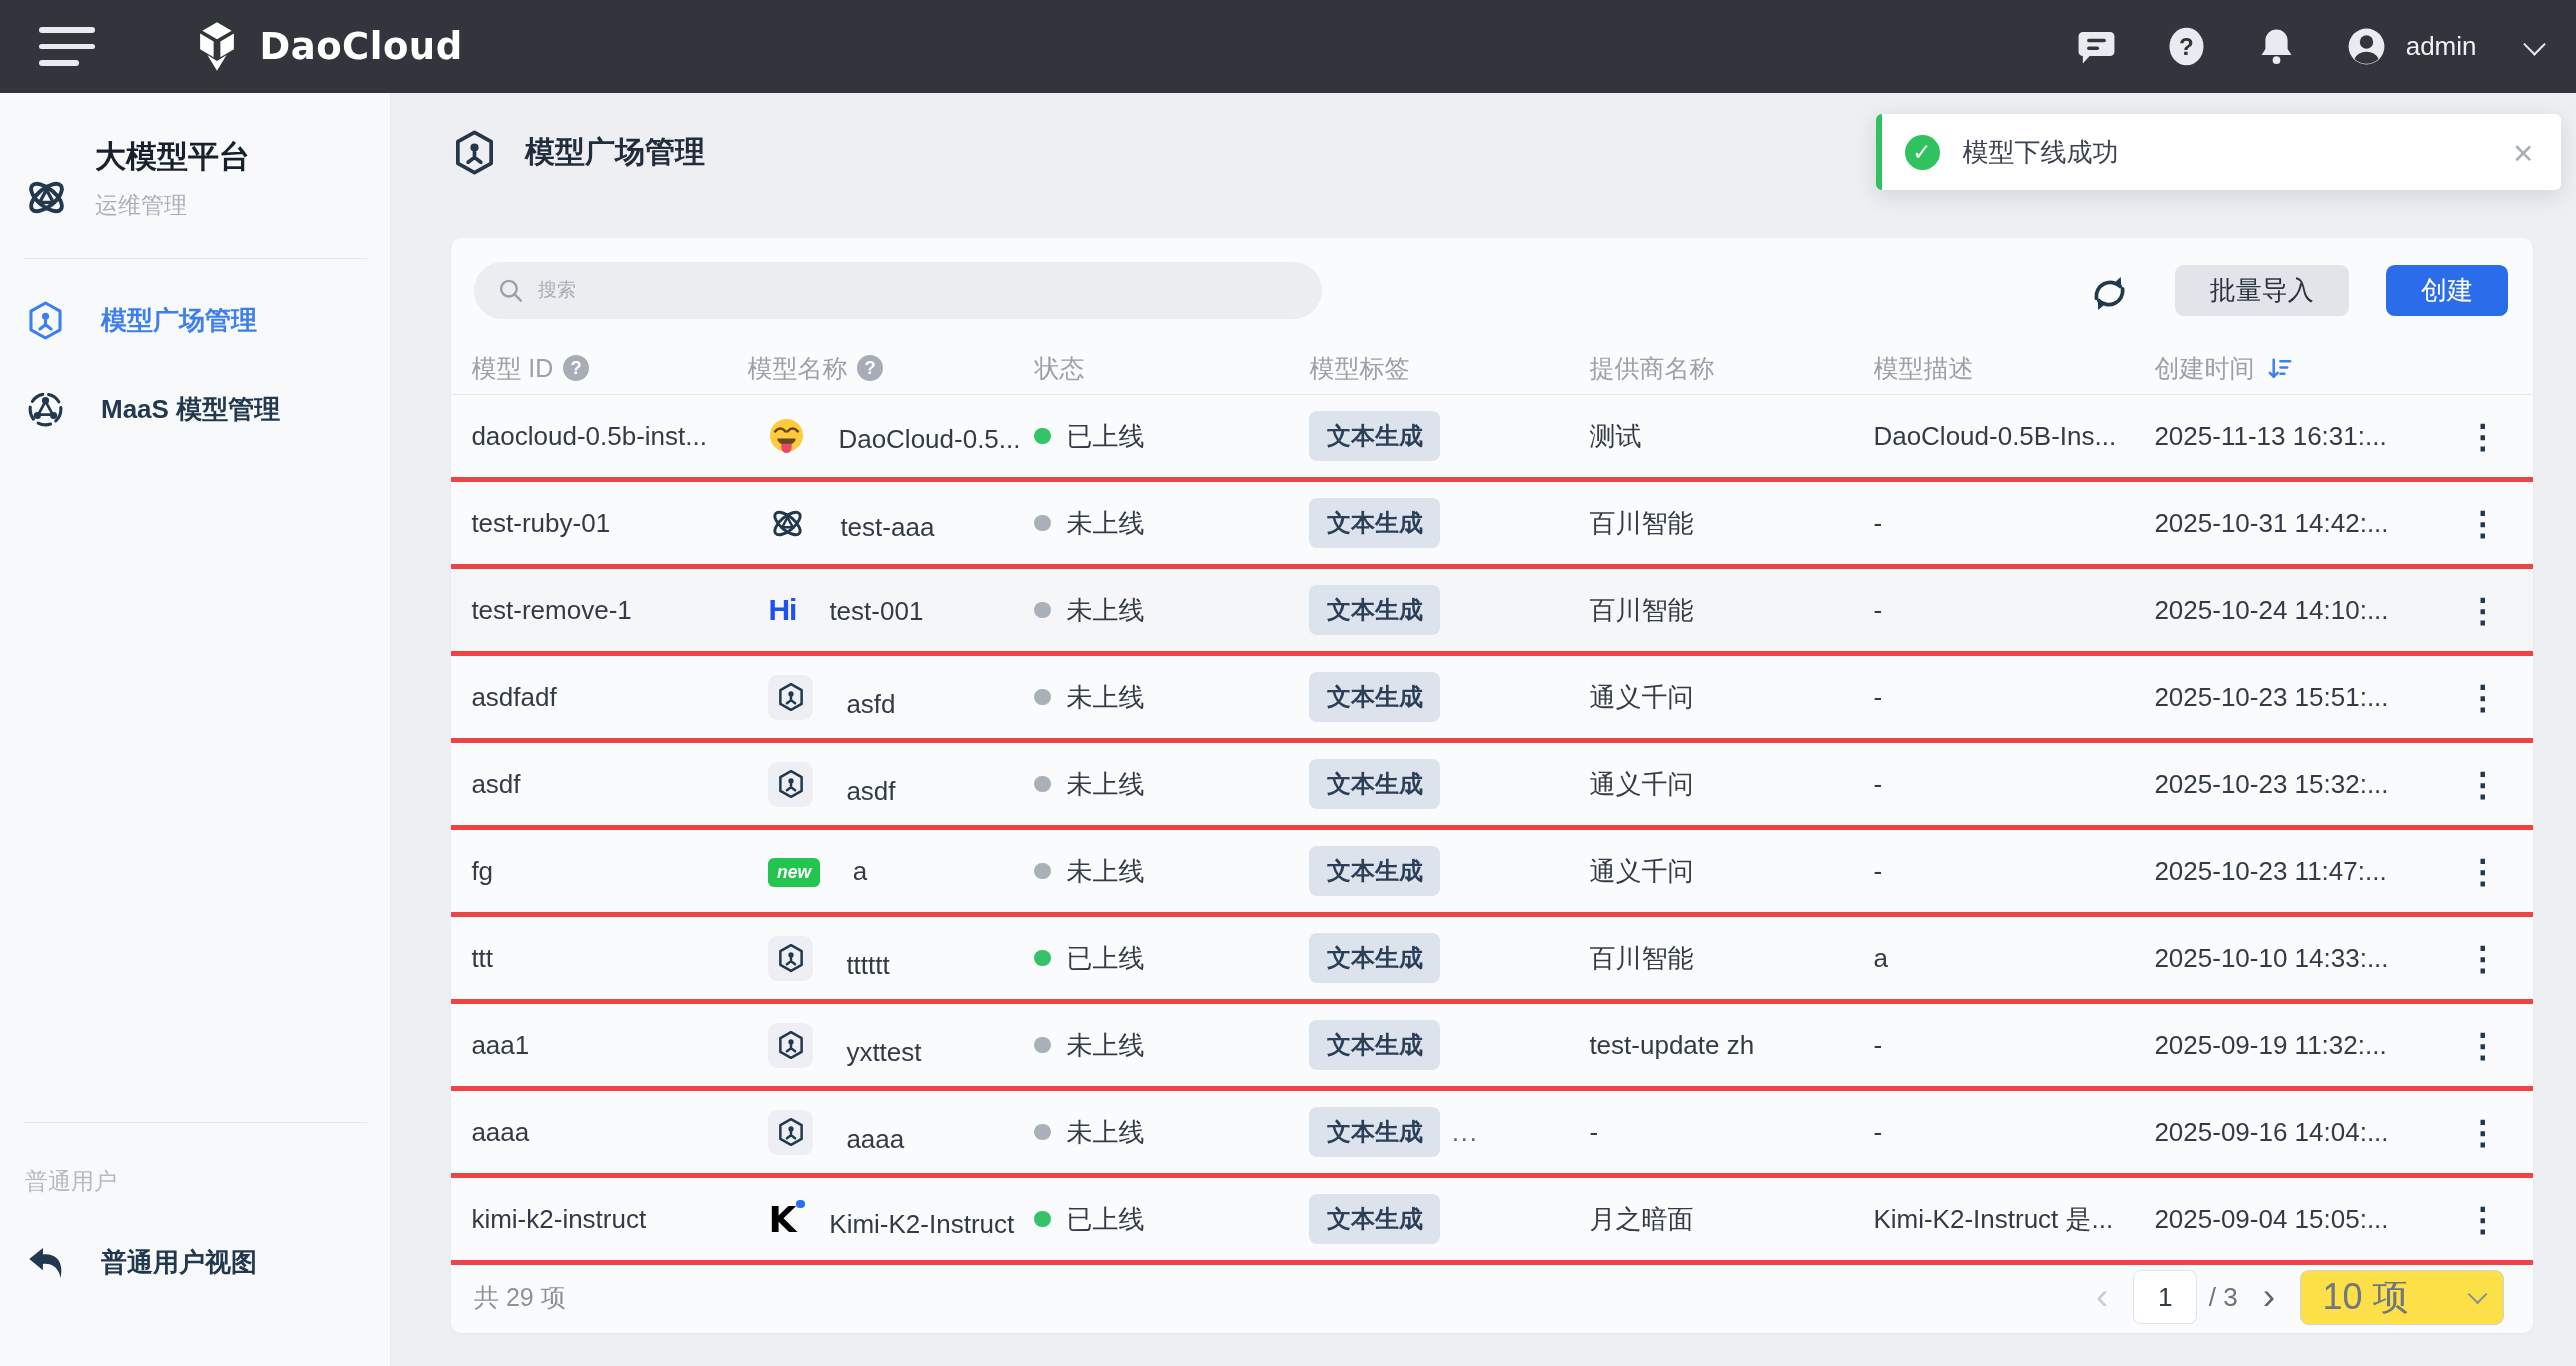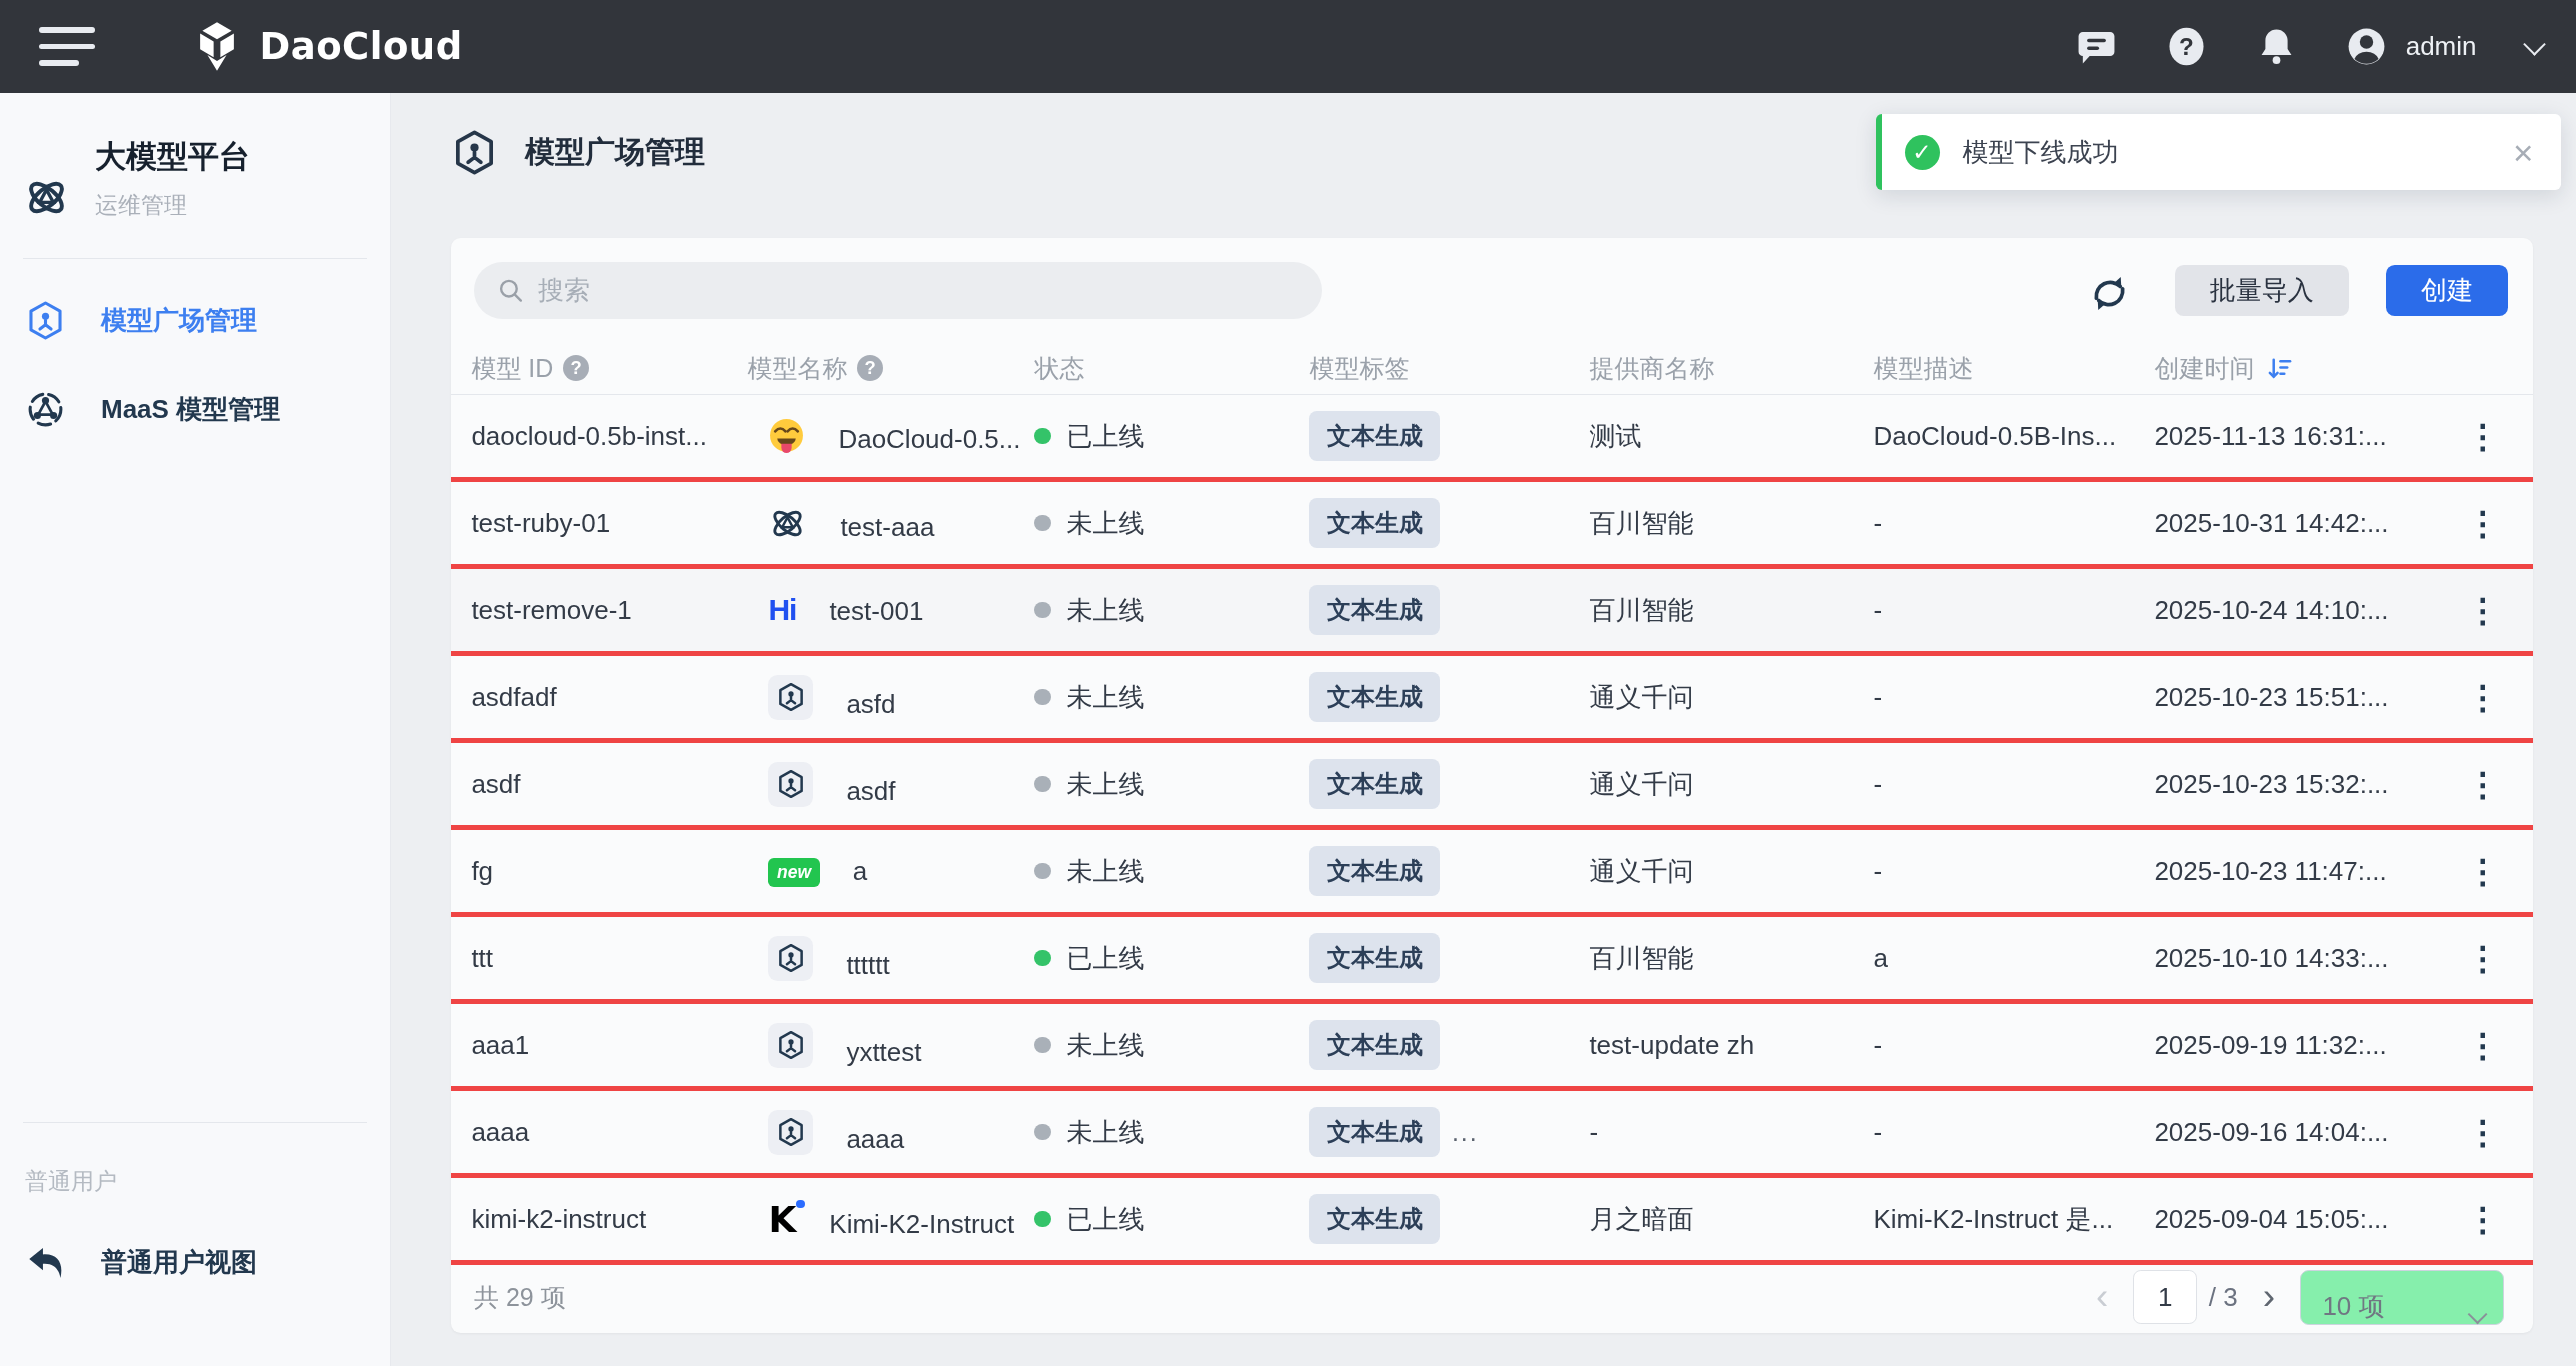--- a/index.html
+++ b/index.html
@@ -55,21 +55,21 @@
   .toast-msg { font-size:26px; color:#3c4350; margin-left:23px; }
   .toast-close { margin-left:auto; font-size:35px; color:#a7adb6; cursor:pointer; line-height:1; }
 
   
   .card { position:absolute; left:60px; top:145px; width:2082px; height:1095px; background:#fafbfc;
     border-radius:9.7px; box-shadow:0 1px 2.9px rgba(0,0,0,.05); }
   .card-top { height:104px; display:flex; align-items:center; padding:0 25px 0 23px; }
   .search { width:848px; height:57px; background:#ebedf0; border-radius:29px; display:flex;
     align-items:center; padding:0 23px; gap:13.6px; }
   .search svg { width:29px; height:29px; }
-  .search input { border:0; outline:0; background:transparent; font-size:26px; color:#333b47; width:100%;
+  .search input { border:0; outline:0; background:transparent; font-size:19px; color:#333b47; width:100%;
     font-family:inherit; }
   .search input::placeholder { color:#a7aeb7; }
   .card-top-right { margin-left:auto; display:flex; align-items:flex-end; gap:43px; }
   .refresh-btn { width:45px; height:45px; background:none; border:0; cursor:pointer; color:#22384e; }
   .btn { height:51px; border:0; border-radius:8.7px; font-size:26px; cursor:pointer;
     font-family:inherit; padding:0 35px; }
   .btn-gray { background:#e2e4e9; color:#2a3240; }
   .btn-blue { background:#2b6cea; color:#fff; margin-left:-5.8px; }
 
   
@@ -114,22 +114,22 @@
 
   
   .tfoot { height:64px; display:flex; align-items:center; padding:0 29px 0 23px;
     font-size:25px; color:#8d939b; }
   .pager { margin-left:auto; display:flex; align-items:center; gap:25px; }
   .pg-prev { color:#c9cdd3; font-size:37px; cursor:default; }
   .pg-next { color:#5f6670; font-size:37px; cursor:pointer; }
   .pg-input { width:64px; height:54px; border:1px solid #dfe2e7; border-radius:7.8px; background:#fff;
     text-align:center; font-size:26px; color:#333b47; outline:none; font-family:inherit; }
   .pg-total { color:#6b7280; font-size:26px; margin-left:-13.6px; }
-  .size-select { width:204px; height:55px; border:1px solid #ccd4de; border-radius:8.7px; background:#86efac;
-    display:flex; align-items:flex-end; padding:0 21.4px; font-size:26px; color:#707782; cursor:pointer; }
+  .size-select { width:204px; height:55px; border:1px solid #ccd4de; border-radius:8.7px; background:#fde047;
+    display:flex; align-items:center; padding:0 21.4px; font-size:36px; color:#707782; cursor:pointer; }
   .size-select .schev { margin-left:auto; width:13.6px; height:13.6px; border-right:2.4px solid #8a9099;
     border-bottom:2.4px solid #8a9099; transform:rotate(45deg) translateY(-3.9px); }
 </style>
 </head>
 <body>
 
 <div class="topbar">
   <div class="hamburger">
       <i></i>
       <i></i>

